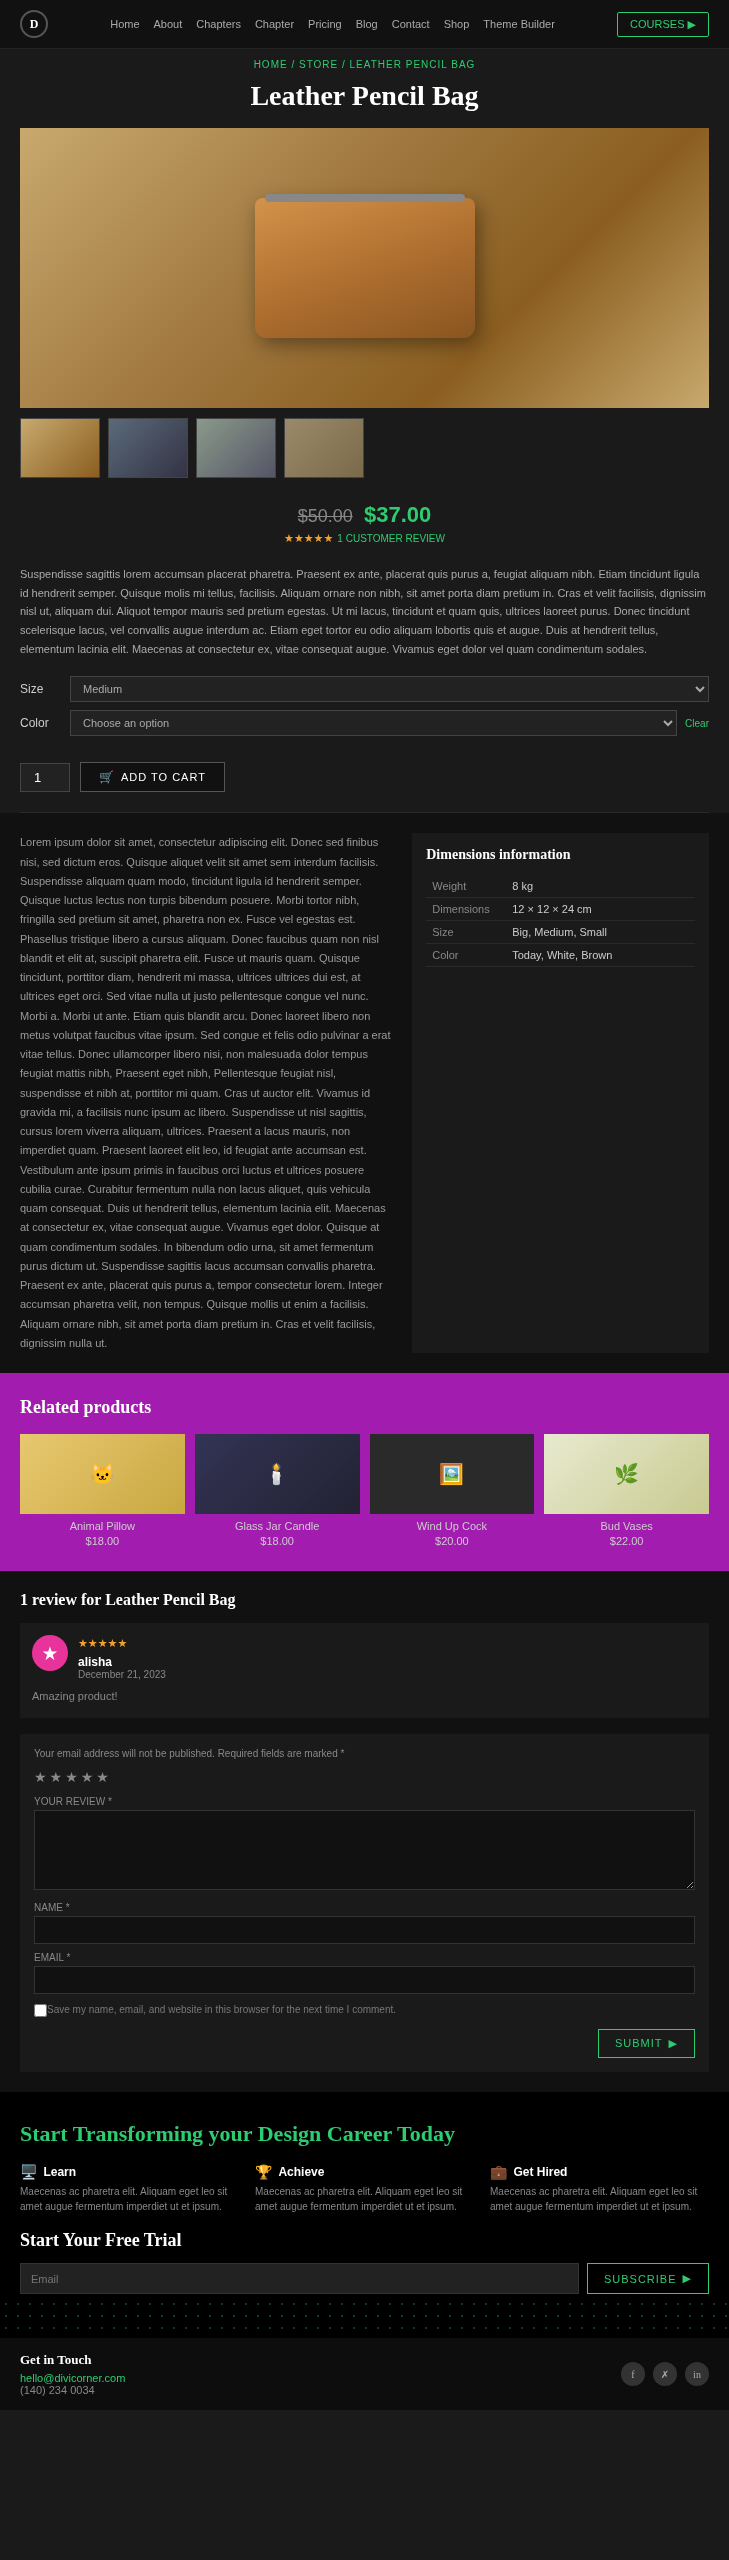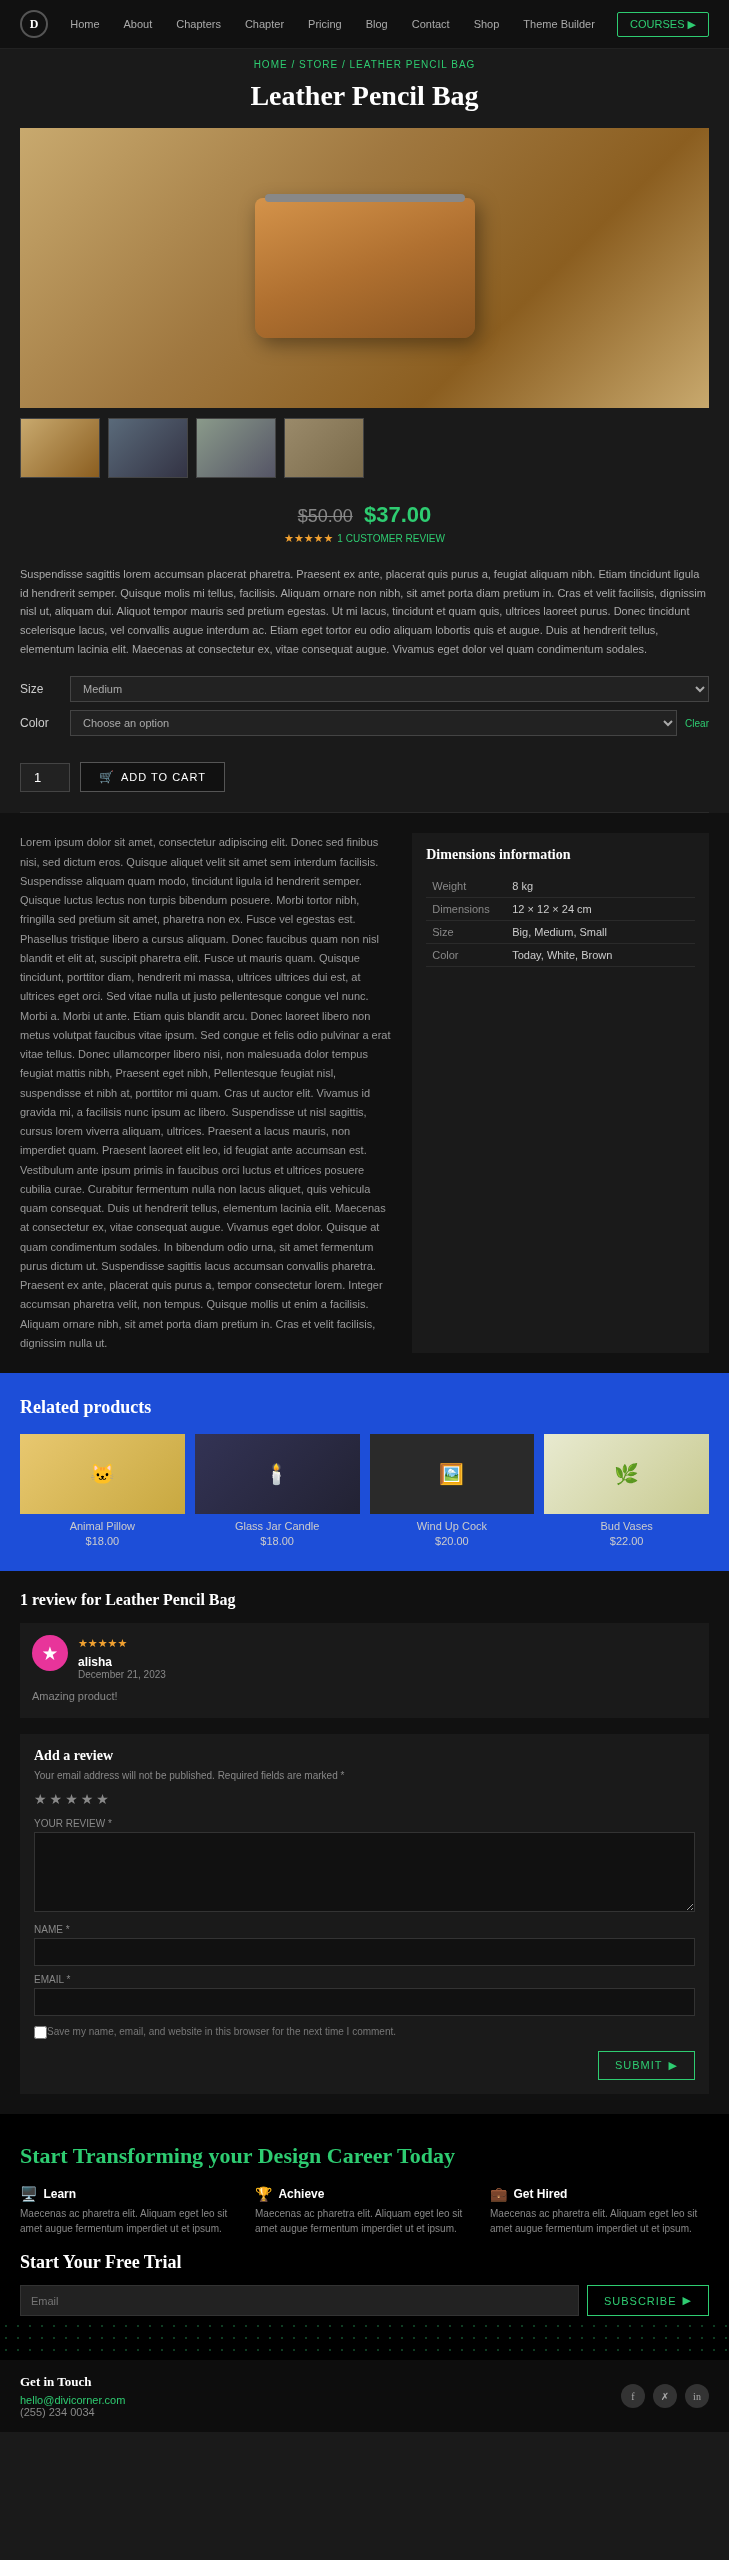--- a/index.html
+++ b/index.html
@@ -27,21 +27,21 @@
       border-radius: 50%;
       display: flex;
       align-items: center;
       justify-content: center;
       color: #fff;
       font-size: 12px;
       font-weight: bold;
     }
     .navbar-links {
       display: flex;
-      gap: 24px;
+      gap: 14px;
       align-items: center;
     }
     .navbar-links a {
       color: #aaa;
       text-decoration: none;
       font-size: 11px;
       font-family: Arial, sans-serif;
     }
     .btn-courses {
       background: transparent;
@@ -299,21 +299,21 @@
       color: #888;
       width: 80px;
     }
     .info-table tr td:last-child {
       color: #ccc;
     }
 
     
     .related-section {
       padding: 24px 20px;
-      background: #1d4ed8;
+      background: #a21caf;
     }
     .related-title {
       color: #fff;
       font-size: 18px;
       font-weight: bold;
       margin-bottom: 16px;
       font-family: Georgia, serif;
     }
     .related-grid {
       display: flex;
@@ -769,21 +769,20 @@
           <span class="star">★★★★★</span>
         </div>
         <div class="reviewer-name">alisha</div>
         <div class="review-date">December 21, 2023</div>
       </div>
     </div>
     <div class="review-body">Amazing product!</div>
   </div>
 
   <div class="add-review">
-    <div class="add-review-title">Add a review</div>
     <div class="add-review-subtitle">Your email address will not be published. Required fields are marked *</div>
     <div class="rating-stars-input">
       <span class="rating-star">★</span>
       <span class="rating-star">★</span>
       <span class="rating-star">★</span>
       <span class="rating-star">★</span>
       <span class="rating-star">★</span>
     </div>
     <div class="form-group">
       <label class="form-label">YOUR REVIEW *</label>
@@ -844,20 +843,20 @@
       <span>▶</span>
     </button>
   </div>
   <div class="cta-dots"></div>
 </div>
 
 <div class="footer-bottom">
   <div>
     <div class="footer-contact-title">Get in Touch</div>
     <div class="footer-email">hello@divicorner.com</div>
-    <div class="footer-phone">(255) 234 0034</div>
+    <div class="footer-phone">(140) 234 0034</div>
   </div>
   <div class="footer-socials">
     <div class="social-icon">f</div>
     <div class="social-icon">✗</div>
     <div class="social-icon">in</div>
   </div>
 </div>
 
 </body></html>

